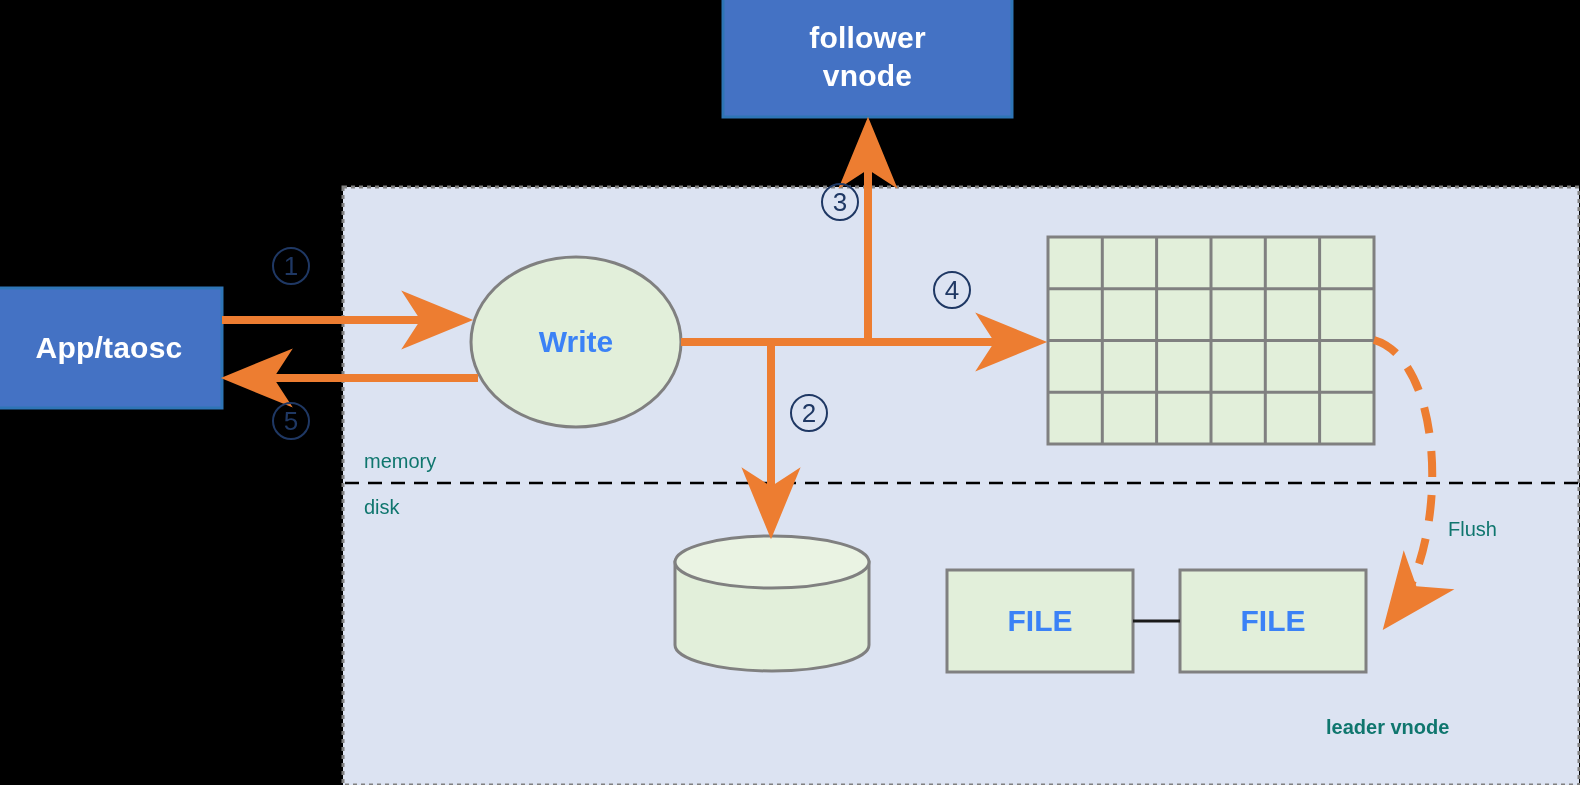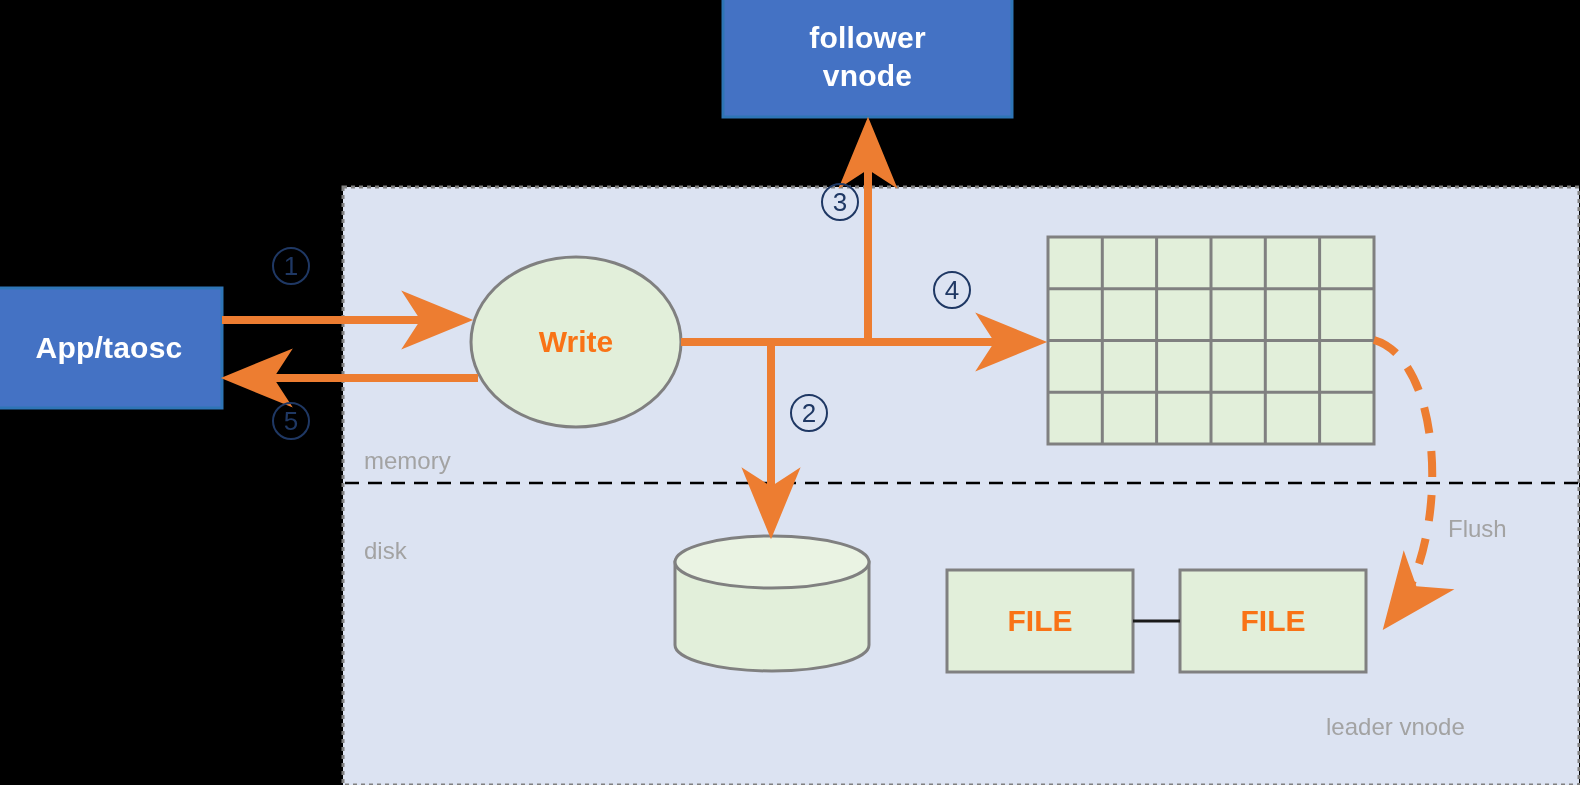--- a/index.html
+++ b/index.html
@@ -32,27 +32,27 @@
     white-space: pre-line;
   }
   .blue-box-label {
     color: #ffffff;
     font-weight: bold;
     font-size: 30px;
     line-height: 1.25;
     letter-spacing: 0.2px;
   }
   .green-shape-label {
-    color: #f97316;
+    color: #3b82f6;
     font-weight: bold;
     font-size: 30px;
   }
   .plain-label {
-    color: #a3a3a3;
-    font-size: 24px;
+    color: #0f766e;
+    font-size: 20px;
     font-weight: normal;
   }
   .circ-num {
     position: absolute;
     width: 38px;
     height: 38px;
     border: 2px solid #1f3864;
     border-radius: 50%;
     color: #1f3864;
     font-size: 26px;
@@ -129,25 +129,25 @@
 
   <div class="node-label green-shape-label" style="left:471px; top:257px; width:210px; height:170px;">Write</div>
 
   <div class="node-label green-shape-label" style="left:947px; top:570px; width:186px; height:102px;">FILE</div>
 
   <div class="node-label green-shape-label" style="left:1180px; top:570px; width:186px; height:102px;">FILE</div>
 
 
   <div class="node-label plain-label" style="left:364px; top:440px; width:200px; height:42px; justify-content:flex-start;">memory</div>
 
-  <div class="node-label plain-label" style="left:364px; top:486px; width:200px; height:42px; justify-content:flex-start;margin-top:44px;">disk</div>
+  <div class="node-label plain-label" style="left:364px; top:486px; width:200px; height:42px; justify-content:flex-start;">disk</div>
 
   <div class="node-label plain-label" style="left:1448px; top:508px; width:140px; height:42px; justify-content:flex-start;">Flush</div>
 
-  <div class="node-label plain-label" style="left:1326px; top:706px; width:240px; height:42px; justify-content:flex-start;">leader vnode</div>
+  <div class="node-label plain-label" style="left:1326px; top:706px; width:240px; height:42px; justify-content:flex-start;font-weight:bold;">leader vnode</div>
 
   <div class="circ-num" style="left:272px; top:247px;">1</div>
   <div class="circ-num" style="left:790px; top:394px;">2</div>
   <div class="circ-num" style="left:821px; top:183px;">3</div>
   <div class="circ-num" style="left:933px; top:271px;">4</div>
   <div class="circ-num" style="left:272px; top:402px;">5</div>
 
 </div>
 
 </body></html>

